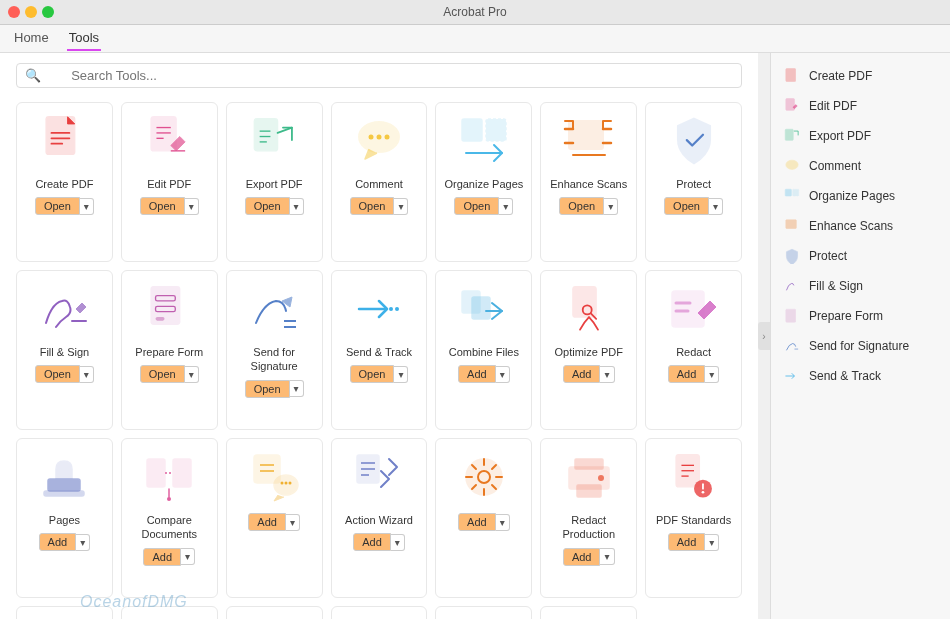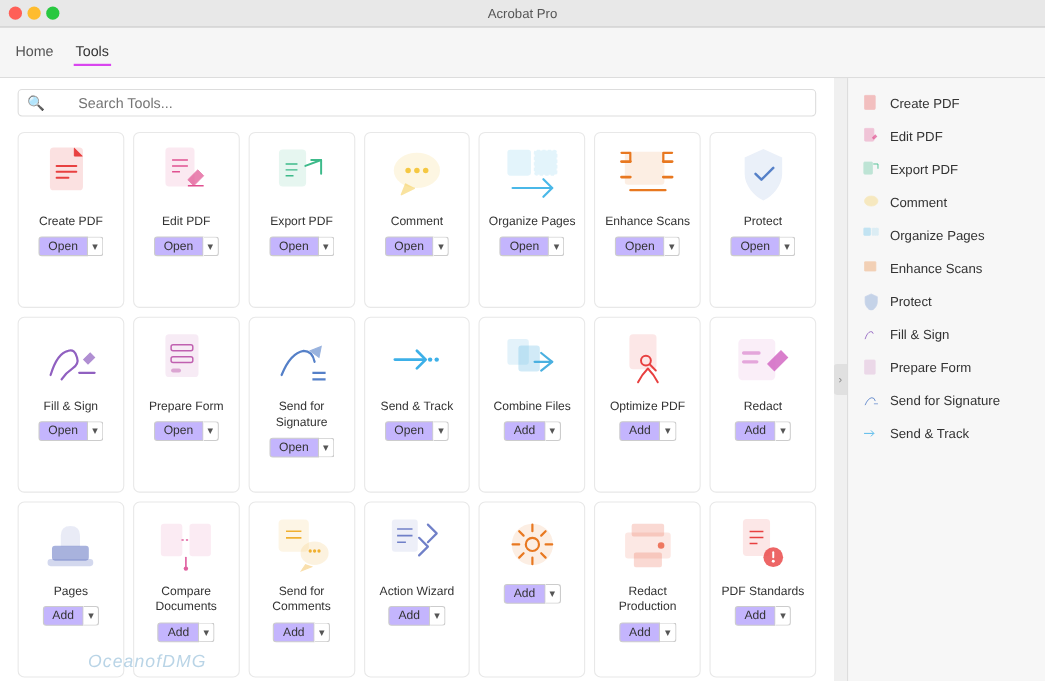--- a/index.html
+++ b/index.html
@@ -8,21 +8,21 @@
     
     .titlebar { background: #e8e8e8; height: 25px; display: flex; align-items: center; justify-content: center; border-bottom: 1px solid #ccc; position: relative; }
     .titlebar-buttons { position: absolute; left: 8px; display: flex; gap: 5px; }
     .tb-btn { width: 12px; height: 12px; border-radius: 50%; }
     .tb-close { background: #ff5f57; }
     .tb-min { background: #febc2e; }
     .tb-max { background: #28c840; }
     .titlebar-title { font-size: 12px; color: #555; }
 
     
-    .navbar { background: #f6f6f6; border-bottom: 1px solid #ddd; padding: 0 12px; display: flex; align-items: center; height: 46px; gap: 16px; }
+    .navbar { background: #f6f6f6; border-bottom: 1px solid #ddd; padding: 0 12px; display: flex; align-items: center; height: 28px; gap: 16px; }
     .nav-item { font-size: 13px; color: #555; padding: 4px 2px; cursor: pointer; border-bottom: 2px solid transparent; }
     .nav-item.active { color: #333; border-bottom: 2px solid #d946ef; font-weight: 500; }
 
     
     .main { display: flex; flex: 1; overflow: hidden; }
 
     
     .content { flex: 1; background: #fff; overflow-y: auto; padding: 10px 16px 16px 16px; }
 
     
@@ -32,21 +32,21 @@
 
     
     .tools-grid { display: grid; grid-template-columns: repeat(7, 1fr); gap: 8px; }
 
     .tool-item { display: flex; flex-direction: column; align-items: center; padding: 8px 4px; border: 1px solid #e8e8e8; border-radius: 6px; background: #fff; min-height: 160px; }
     .tool-icon { width: 60px; height: 60px; display: flex; align-items: center; justify-content: center; margin-bottom: 6px; }
     .tool-icon svg { width: 52px; height: 52px; }
     .tool-name { font-size: 11px; color: #333; text-align: center; margin-bottom: 6px; line-height: 1.3; }
 
     .tool-btn-wrap { display: flex; align-items: center; }
-    .tool-btn { font-size: 11px; background: #c4b5fd; border: 1px solid #ccc; border-radius: 3px 0 0 3px; padding: 2px 8px; cursor: pointer; color: #333; }
+    .tool-btn { font-size: 11px; background: #fdba74; border: 1px solid #ccc; border-radius: 3px 0 0 3px; padding: 2px 8px; cursor: pointer; color: #333; }
     .tool-btn-arrow { font-size: 10px; background: #fff; border: 1px solid #ccc; border-left: none; border-radius: 0 3px 3px 0; padding: 2px 4px; cursor: pointer; color: #555; }
 
     
     .sidebar { width: 180px; background: #f7f7f7; border-left: 1px solid #ddd; overflow-y: auto; padding: 8px 0; }
     .sidebar-item { display: flex; align-items: center; padding: 6px 12px; cursor: pointer; gap: 8px; }
     .sidebar-item-icon { width: 18px; height: 18px; display: flex; align-items: center; justify-content: center; flex-shrink: 0; }
     .sidebar-item-label { font-size: 12px; color: #333; }
     .sidebar-toggle { width: 14px; height: 30px; background: #e0e0e0; border-radius: 3px 0 0 3px; display: flex; align-items: center; justify-content: center; cursor: pointer; position: absolute; right: 180px; top: 280px; font-size: 10px; color: #666; }
   </style>
 </head>
@@ -328,21 +328,20 @@
               <rect x="6" y="4" width="26" height="28" rx="3" fill="#f0b030" opacity="0.12" stroke="#f0b030" stroke-width="1.5"></rect>
               <ellipse cx="38" cy="34" rx="12" ry="10" fill="#f0b030" opacity="0.15" stroke="#f0b030" stroke-width="1.5"></ellipse>
               <path d="M30 44 L26 50 L36 46" fill="#f0b030" opacity="0.4" stroke="#f0b030" stroke-width="1"></path>
               <line x1="12" y1="14" x2="26" y2="14" stroke="#f0b030" stroke-width="1.5"></line>
               <line x1="12" y1="20" x2="26" y2="20" stroke="#f0b030" stroke-width="1.5"></line>
               <circle cx="34" cy="32" r="1.5" fill="#f0b030"></circle>
               <circle cx="38" cy="32" r="1.5" fill="#f0b030"></circle>
               <circle cx="42" cy="32" r="1.5" fill="#f0b030"></circle>
             </svg>
           </div>
-          <span class="tool-name">Send for Comments</span>
           <div class="tool-btn-wrap">
             <button class="tool-btn">Add</button>
             <button class="tool-btn-arrow">▾</button>
           </div>
         </div>
         <div class="tool-item">
           <div class="tool-icon">
             <svg viewBox="0 0 52 52">
               <rect x="4" y="4" width="22" height="28" rx="2" fill="#7080c8" opacity="0.12" stroke="#7080c8" stroke-width="1.5"></rect>
               <line x1="8" y1="12" x2="22" y2="12" stroke="#7080c8" stroke-width="1.5"></line>

